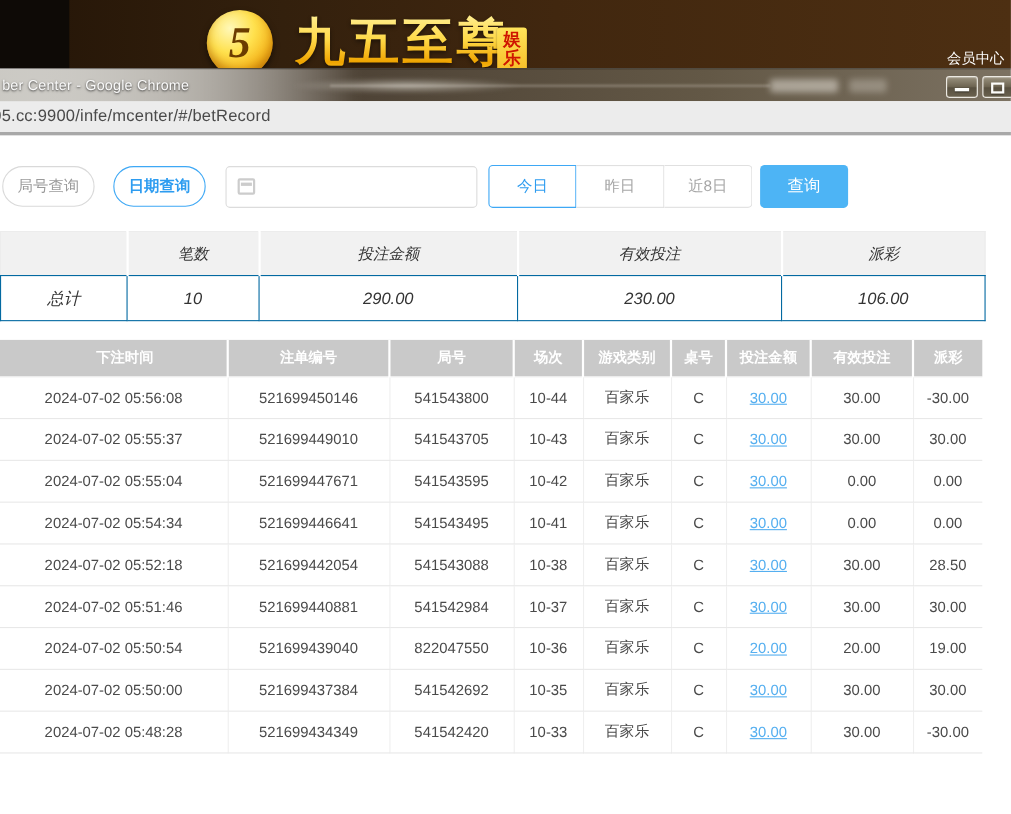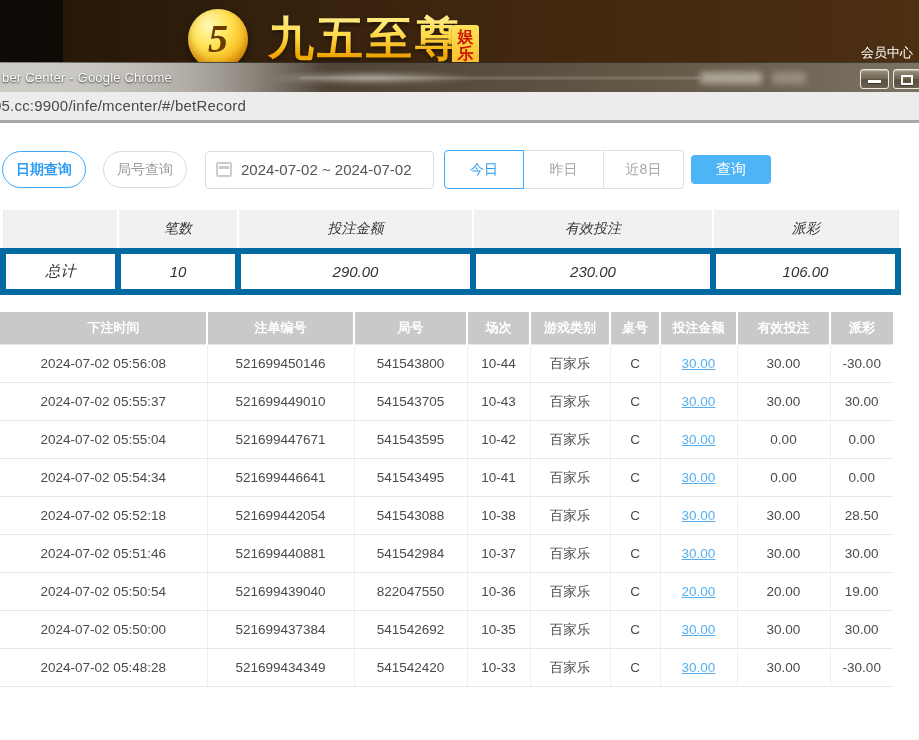--- a/index.html
+++ b/index.html
@@ -78,29 +78,29 @@
     border-radius:4px; background:#fff; display:flex; align-items:center; padding-left:10px;
     gap:9px; cursor:pointer; }
   .cal { width:16px; height:15px; border:2px solid #ccc; border-radius:2px; position:relative; }
   .cal:before { content:""; position:absolute; left:1px; right:1px; top:2px; height:3px; background:#ccc; }
   .date-text { font-size:15px; color:#555; }
   .quick-group { margin-left:10px; display:flex; height:39px; }
   .qbtn { width:80px; height:39px; background:#fff; border:1px solid #e0e0e0; border-left:none;
     color:#a6a6a6; font-size:14px; cursor:pointer; font-family:inherit; }
   .qbtn.active { border:1px solid #3ea8f5; color:#2d9cf0; border-radius:4px 0 0 4px; }
   .qbtn.last { border-radius:0 4px 4px 0; }
-  .search-btn { margin-left:7px; width:80px; height:29px; background:#4db4f5; color:#fff;
+  .search-btn { margin-left:7px; width:80px; height:39px; background:#4db4f5; color:#fff;
     font-size:15px; border:none; border-radius:4px; cursor:pointer; font-family:inherit; }
 
   table { border-collapse:collapse; table-layout:fixed; text-align:center; }
   .summary { margin-top:21px; width:895px; border:1px solid #ececec;font-style:italic; }
   .summary th { height:40px; background:#f1f1f1; font-size:14px; font-weight:400; color:#333;
     border-left:2px solid #fff; }
   .summary th:first-child { border-left:none; }
-  .summary td { height:41px; font-size:15px; color:#333; border:6px solid #0369a1; }
+  .summary td { height:41px; font-size:15px; color:#333; border:1px solid #0369a1; }
 
   .bets { margin-top:17px; width:893px; }
   .bets th { height:33px; background:#c9c9c9; color:#fff; font-size:13px; font-weight:bold;
     border-left:2px solid #fff; }
   .bets th:first-child { border-left:none;padding-left:21px; }
   .bets td { height:38px; font-size:13.5px; color:#4a4a4a; border:1px solid #efefef;
     border-top:1px solid #e8e8e8; border-bottom:1px solid #e8e8e8; background:#fff; }
   .bets td:first-child { border-left:none; }
   .bets td:last-child { border-right:none; }
   .amt-link { color:#55aff0; text-decoration:underline; cursor:pointer; }
@@ -141,25 +141,24 @@
   </div>
 </div>
 
 <div class="url-bar">
   <span class="url-text">05.cc:9900/infe/mcenter/#/betRecord</span>
 </div>
 
 <div class="content">
 
   <div class="filter-row">
+    <button class="pill">局号查询</button>
     <button class="pill active">日期查询</button>
-    <button class="pill">局号查询</button>
     <div class="date-input">
       <span class="cal"></span>
-      <span class="date-text">2024-07-02 ~ 2024-07-02</span>
     </div>
     <div class="quick-group">
       <button class="qbtn active">今日</button>
       <button class="qbtn">昨日</button>
       <button class="qbtn last">近8日</button>
     </div>
     <button class="search-btn">查询</button>
   </div>
 
   <table class="summary">

